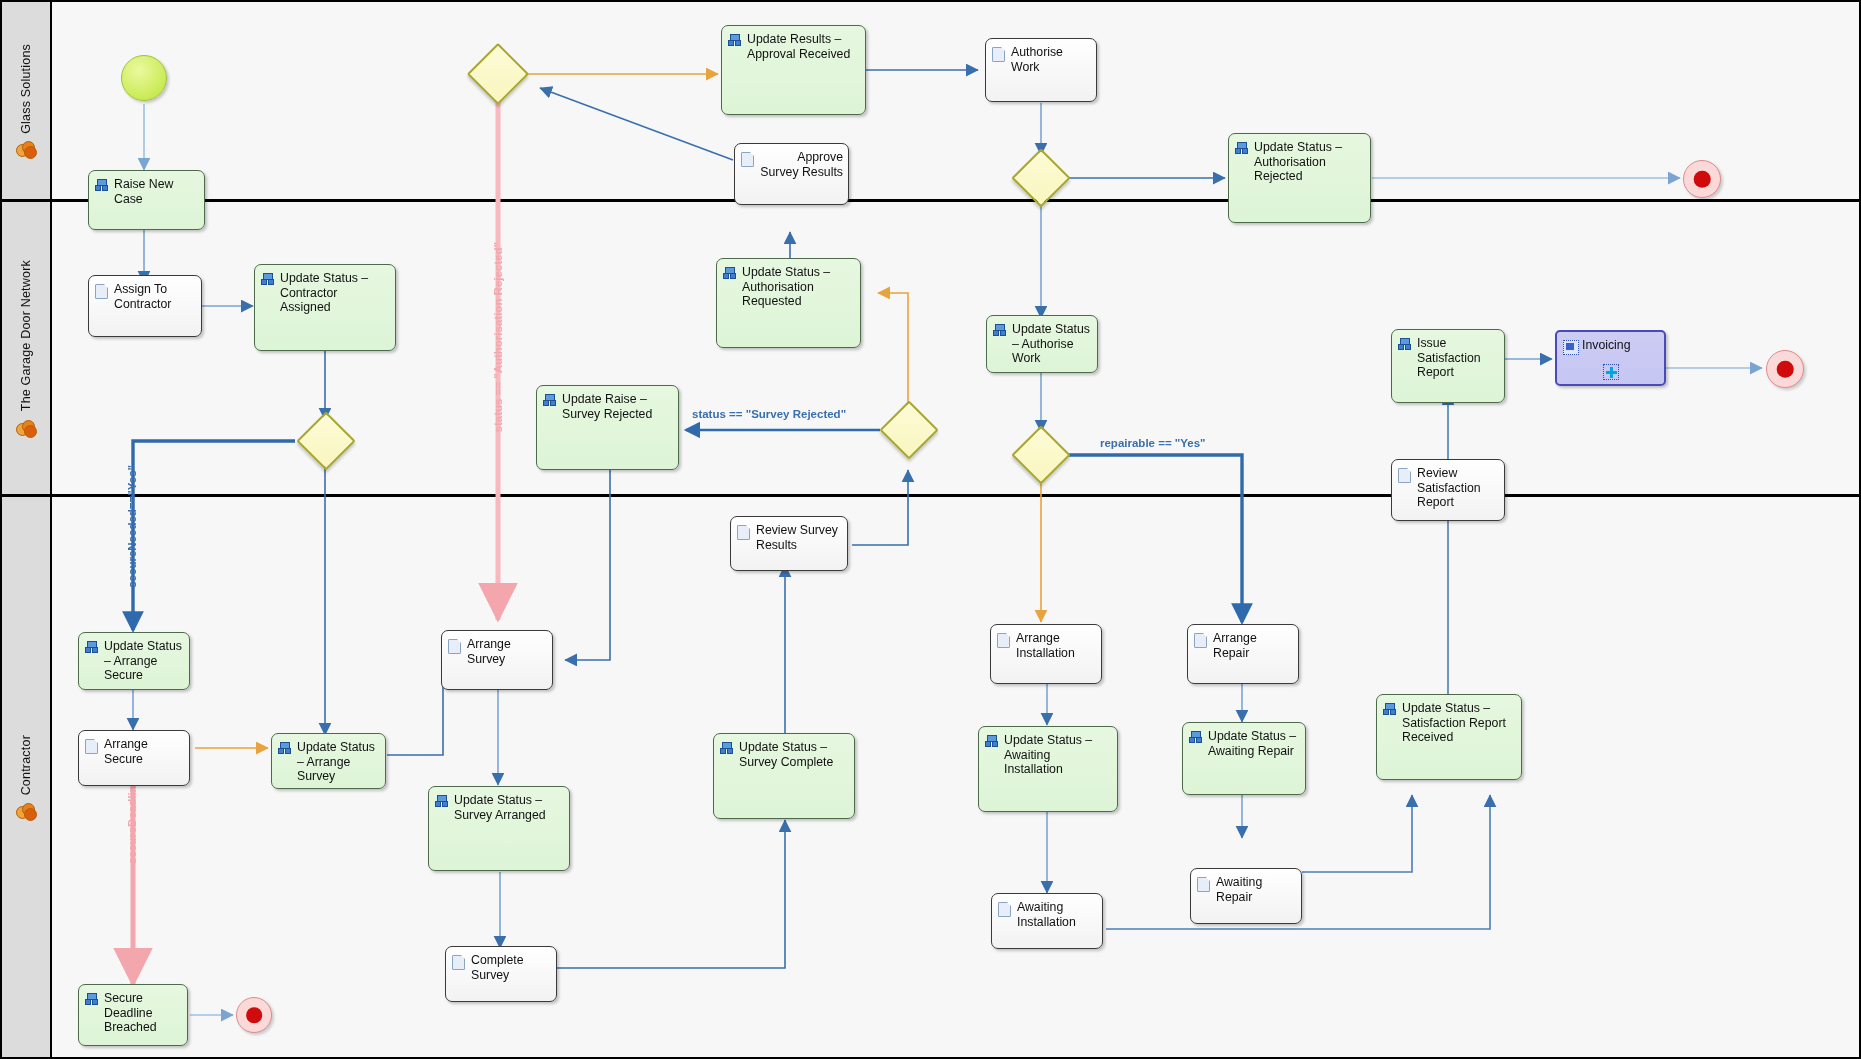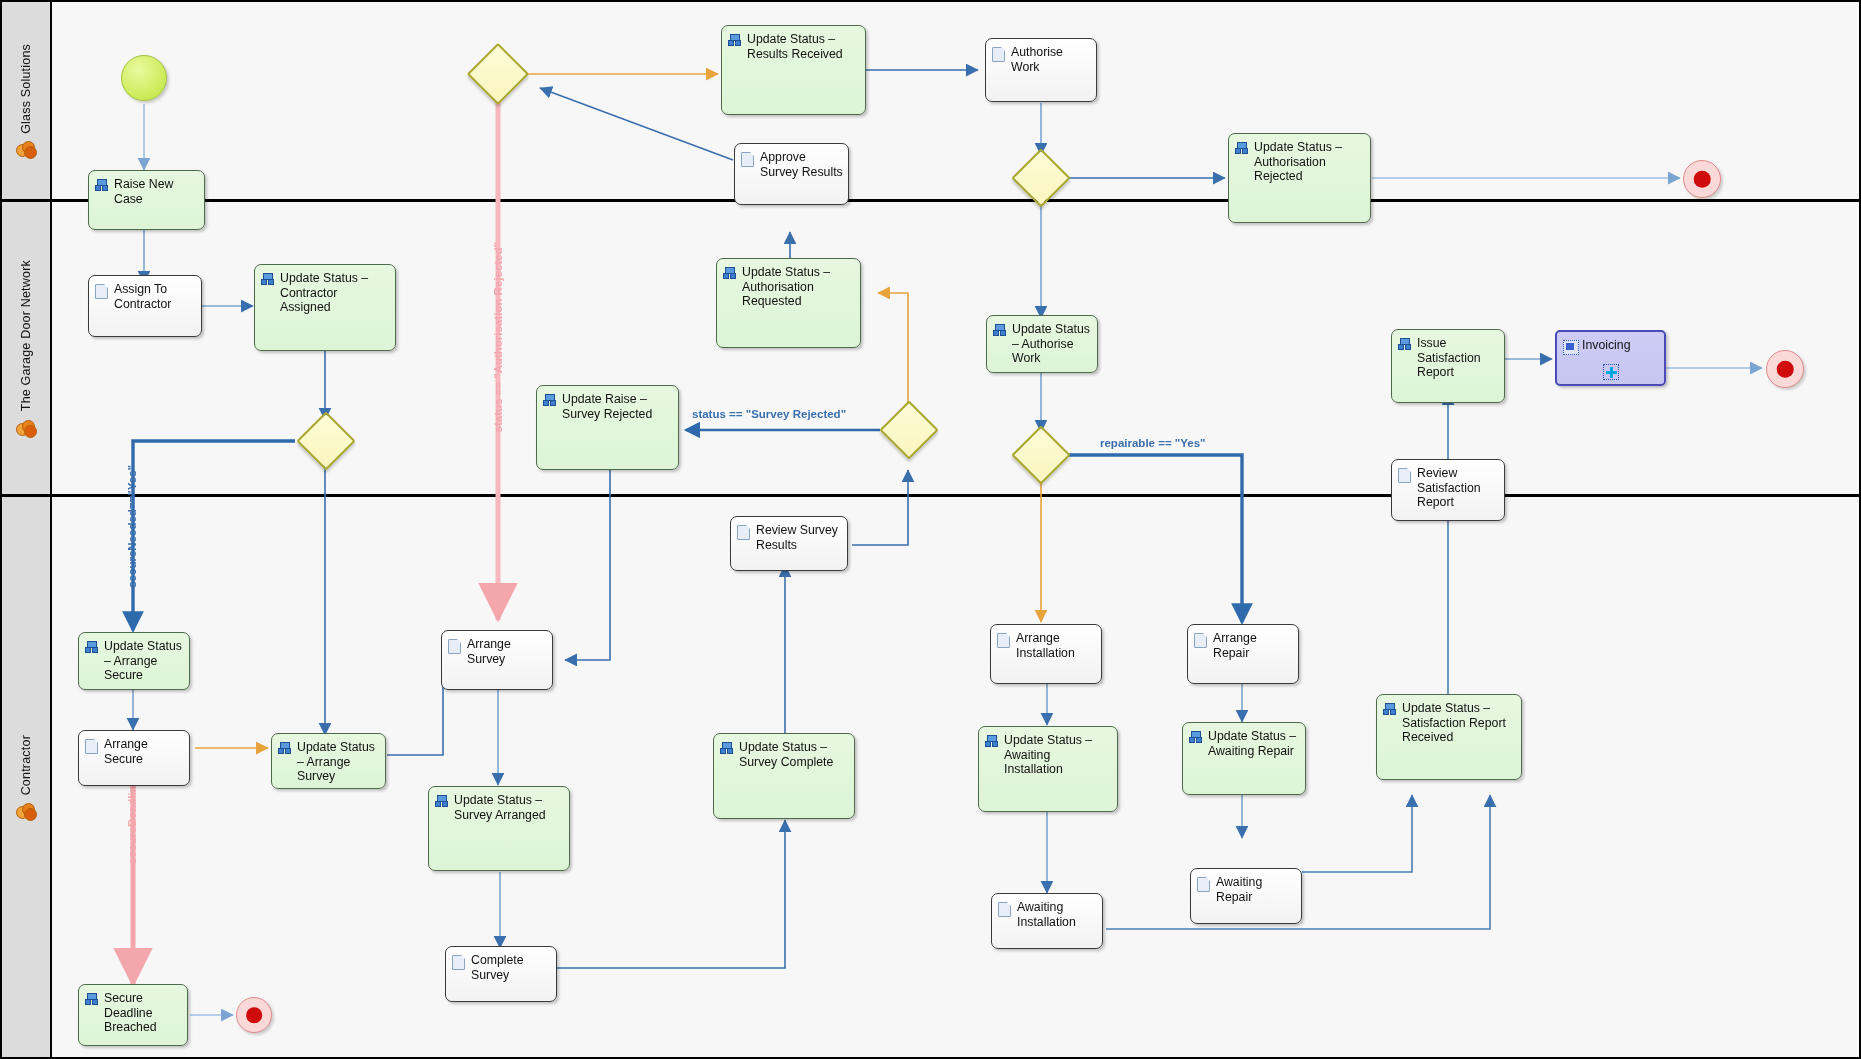--- a/index.html
+++ b/index.html
@@ -383,29 +383,29 @@
       </span>
     <span class="lbl">Raise New Case</span>
   </div>
 
   <div class="node task-service" style="left:721px; top:25px; width:145px; height:90px;">
     <span class="ico ico-service">
         <i></i>
         <i></i>
         <i></i>
       </span>
-    <span class="lbl">Update Status – Results Received</span>
+    <span class="lbl">Update Results – Approval Received</span>
   </div>
 
   <div class="node task-user" style="left:985px; top:38px; width:112px; height:64px;">
     <span class="ico ico-doc"></span>
     <span class="lbl">Authorise Work</span>
   </div>
 
-  <div class="node task-user" style="left:734px; top:143px; width:115px; height:62px;">
+  <div class="node task-user" style="left:734px; top:143px; width:115px; height:62px;text-align:right;">
     <span class="ico ico-doc"></span>
     <span class="lbl">Approve Survey Results</span>
   </div>
 
   <div class="node task-service" style="left:1228px; top:133px; width:143px; height:90px;">
     <span class="ico ico-service">
         <i></i>
         <i></i>
         <i></i>
       </span>

